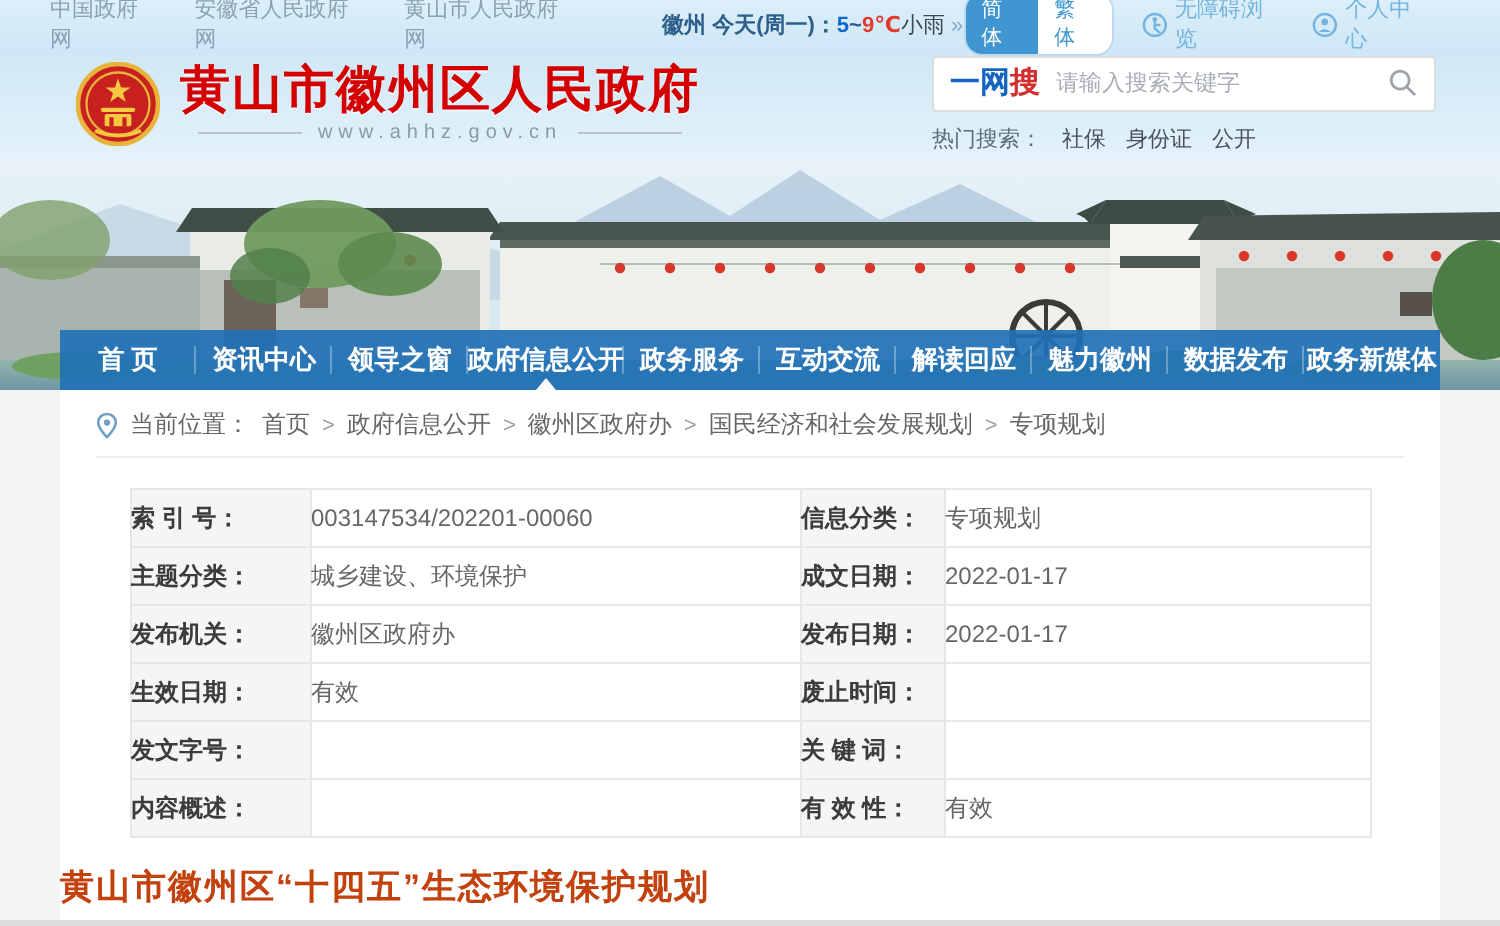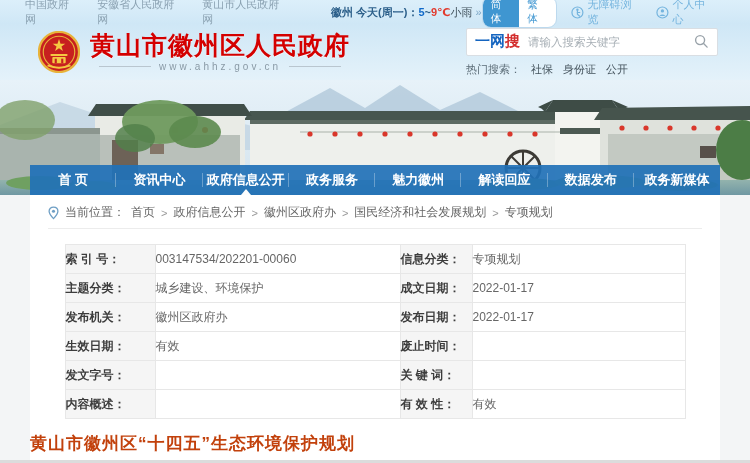--- a/index.html
+++ b/index.html
@@ -233,32 +233,38 @@
     </g>
   </svg>
 
   <div class="nav">
     <div class="nav-item">
         <span>首 页</span>
       </div>
     <div class="nav-item">
         <span>资讯中心</span>
       </div>
+    <div class="nav-item">
+        <span>领导之窗</span>
+      </div>
     <div class="nav-item active">
         <span>政府信息公开</span>
         <span class="notch"></span>
       </div>
     <div class="nav-item">
         <span>政务服务</span>
       </div>
     <div class="nav-item">
+        <span>互动交流</span>
+      </div>
+    <div class="nav-item">
+        <span>解读回应</span>
+      </div>
+    <div class="nav-item">
         <span>魅力徽州</span>
-      </div>
-    <div class="nav-item">
-        <span>解读回应</span>
       </div>
     <div class="nav-item">
         <span>数据发布</span>
       </div>
     <div class="nav-item">
         <span>政务新媒体</span>
       </div>
   </div>
 </div>
 

